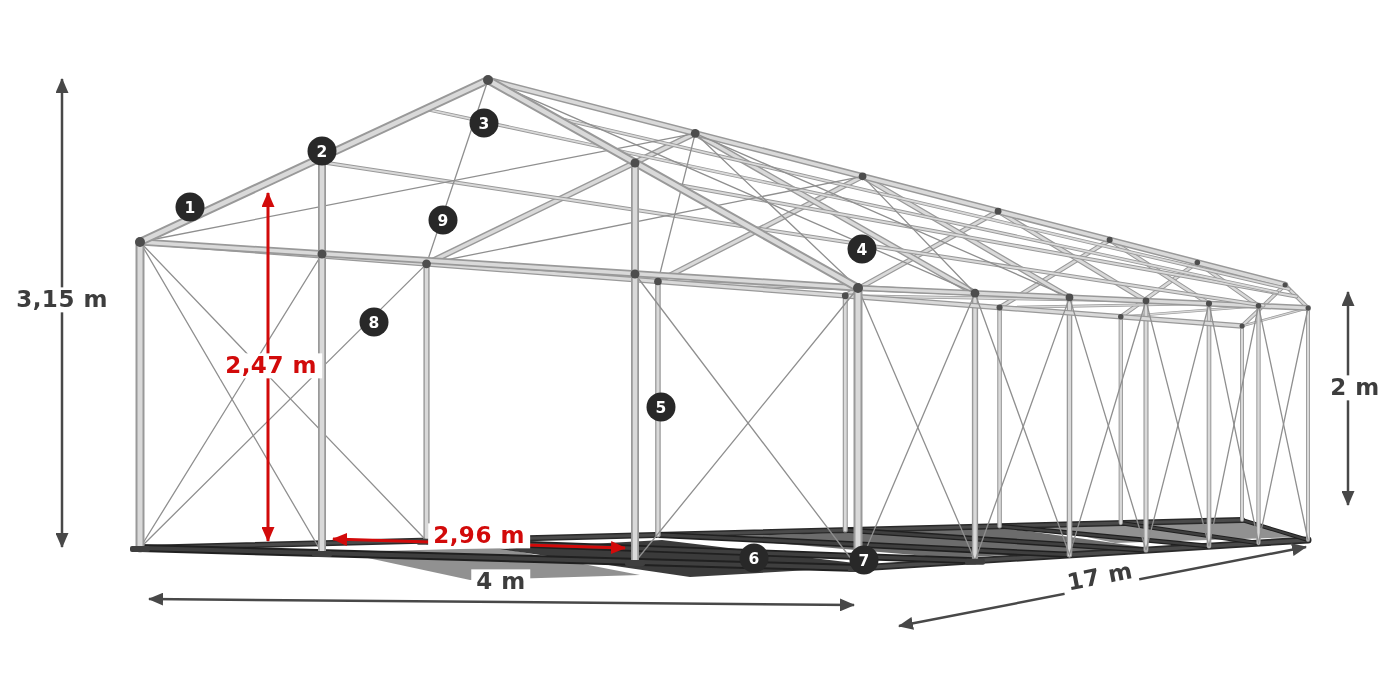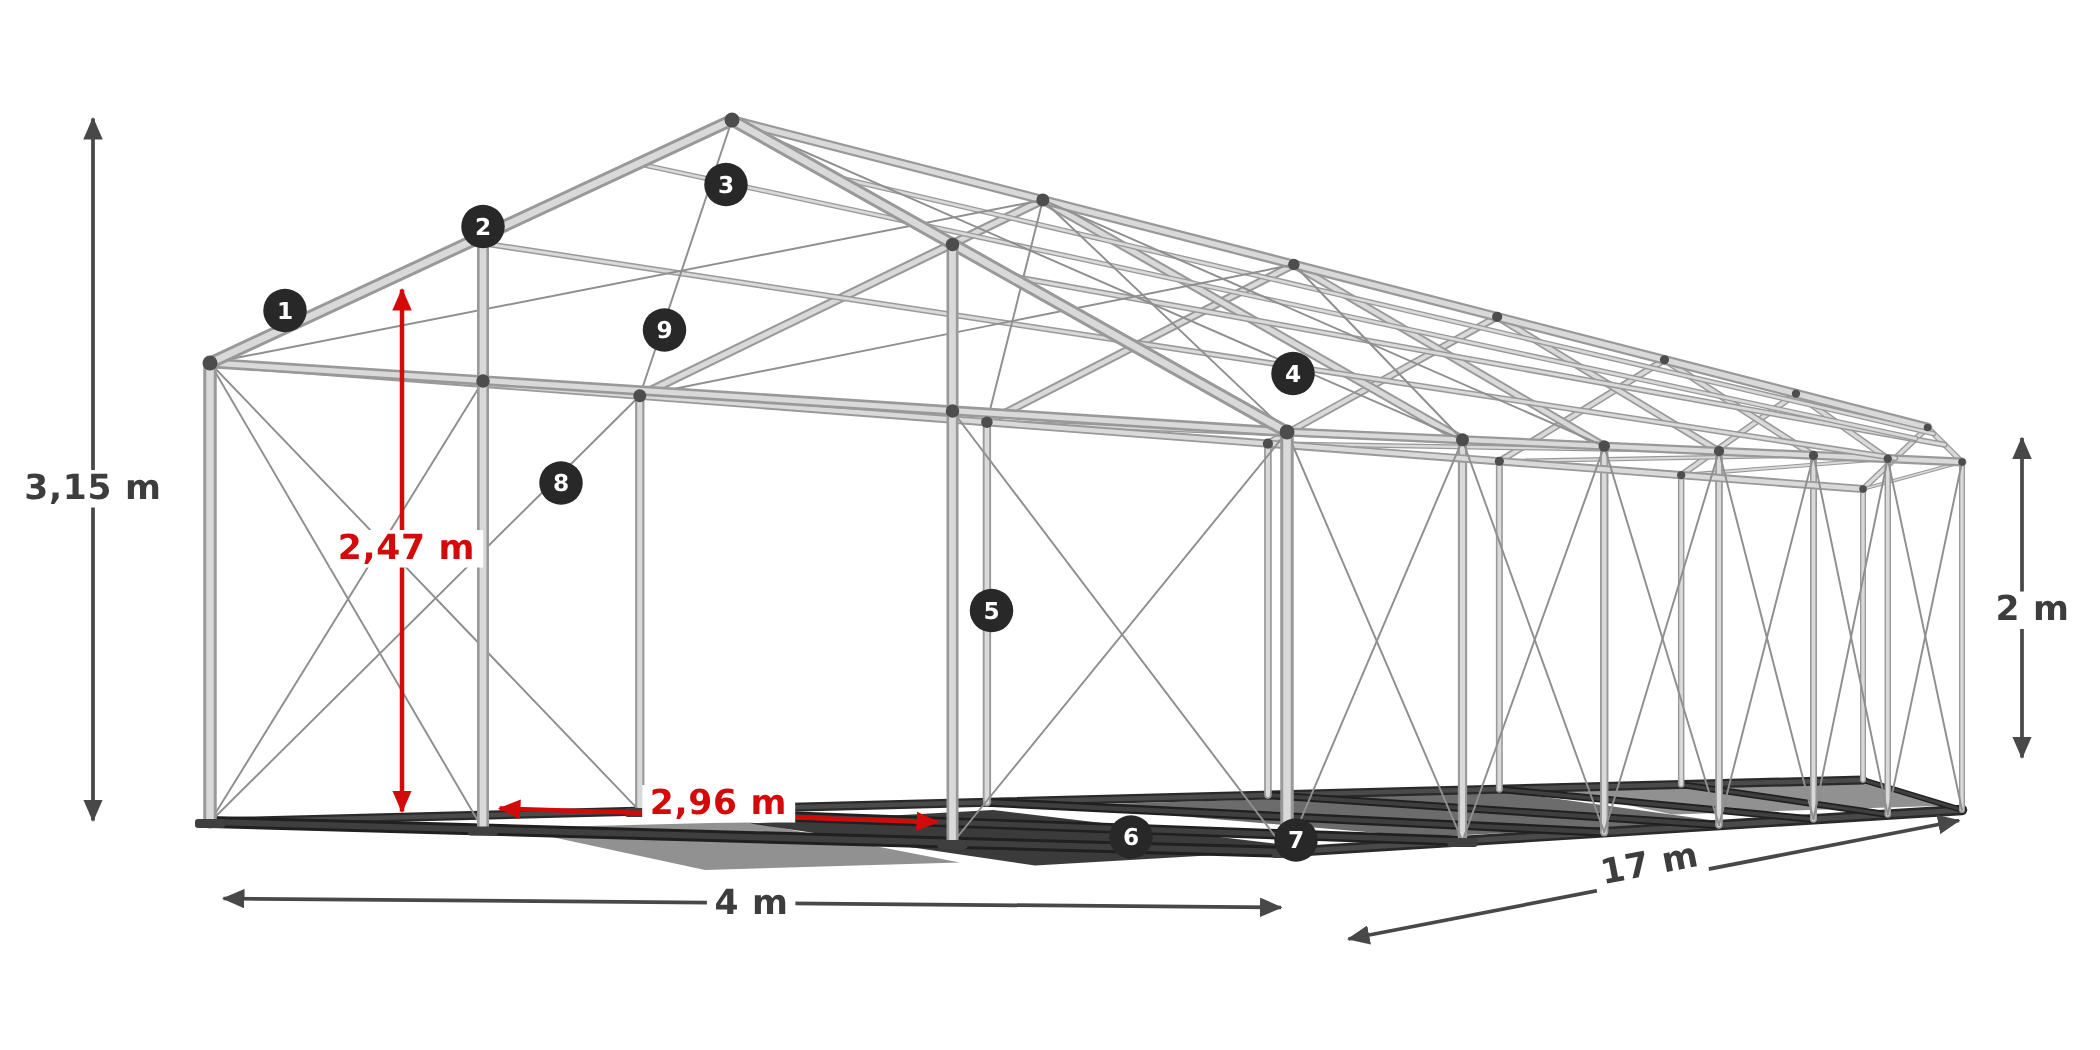--- a/index.html
+++ b/index.html
@@ -251,18 +251,18 @@
         <circle cx="374" cy="322" r="14.5" fill="#282828"></circle>
         <text x="374" y="327.5" text-anchor="middle" font-size="15.5" font-weight="bold" fill="#ffffff" font-family="&quot;DejaVu Sans&quot;, sans-serif">8</text>
       </g>
       <g>
         <circle cx="443" cy="220" r="14.5" fill="#282828"></circle>
         <text x="443" y="225.5" text-anchor="middle" font-size="15.5" font-weight="bold" fill="#ffffff" font-family="&quot;DejaVu Sans&quot;, sans-serif">9</text>
       </g>
     </g>
 </svg>
 
-<div class="dim dark" style="left:62px;top:326px">3,15 m</div>
+<div class="dim dark" style="left:62px;top:300px">3,15 m</div>
 <div class="dim red" style="left:271px;top:366px">2,47 m</div>
 <div class="dim red" style="left:479px;top:536px">2,96 m</div>
-<div class="dim dark" style="left:501px;top:603px">4 m</div>
+<div class="dim dark" style="left:501px;top:582px">4 m</div>
 <div class="dim dark rot" style="left:1100px;top:577px">17 m</div>
-<div class="dim dark" style="left:1355px;top:407px">2 m</div>
+<div class="dim dark" style="left:1355px;top:388px">2 m</div>
 
 </body></html>

